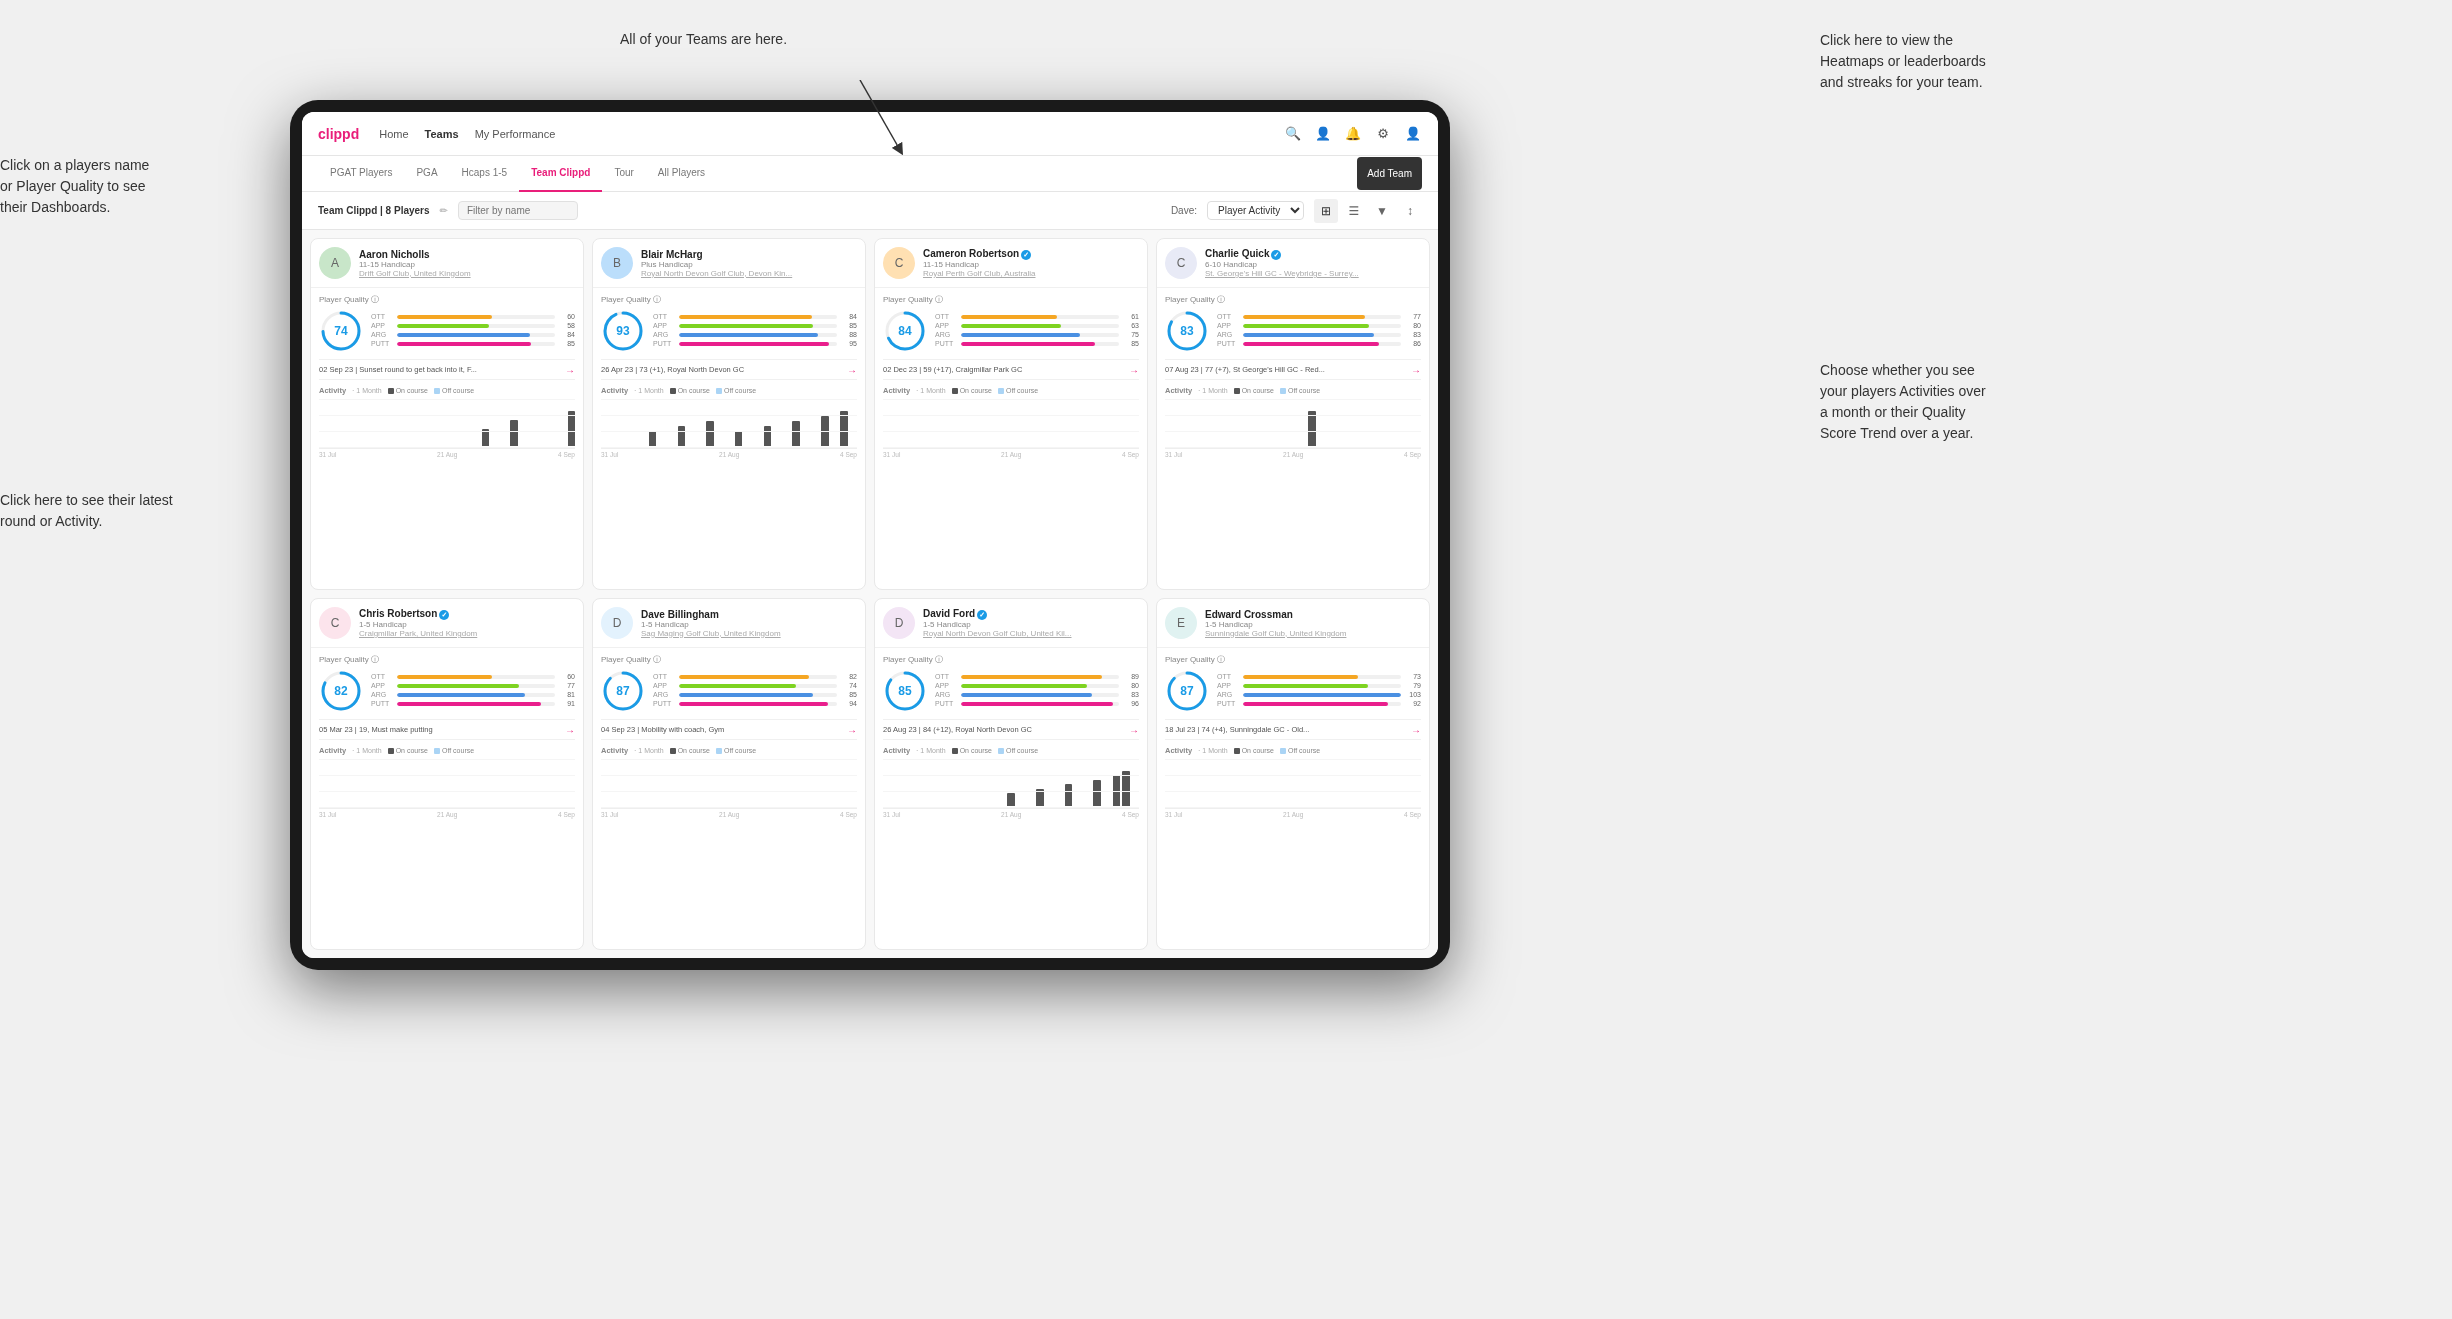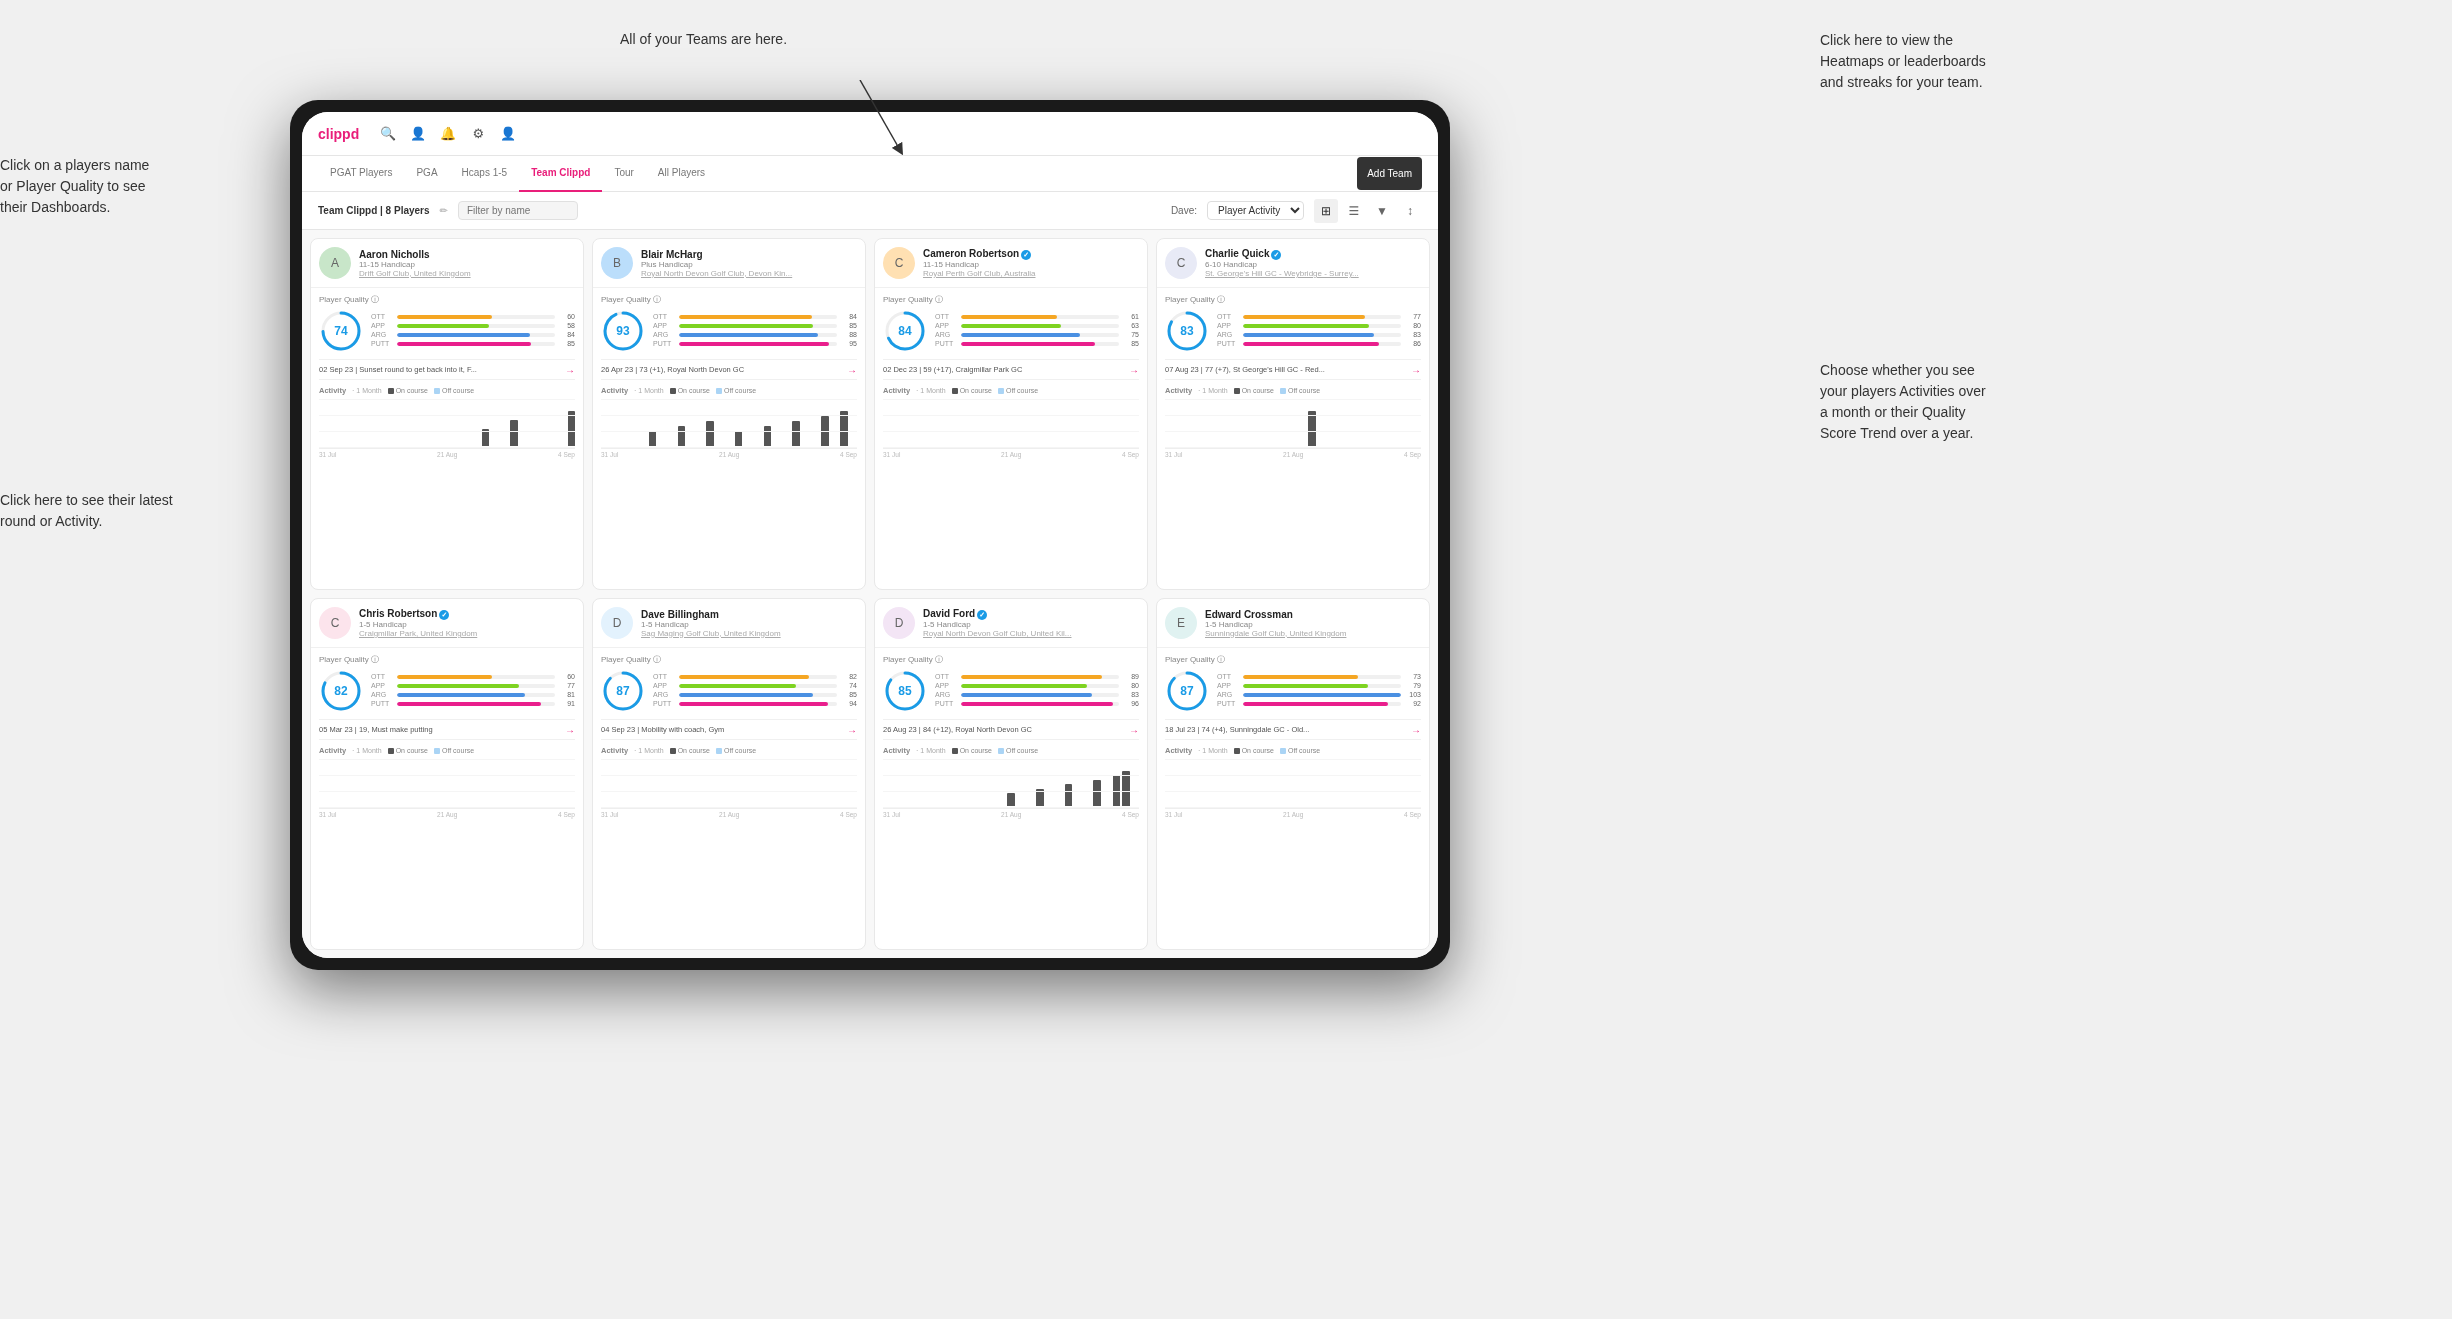--- a/index.html
+++ b/index.html
@@ -21,21 +21,21 @@
       height: 870px;
       background: #1a1a1a;
       border-radius: 28px;
       padding: 12px;
       box-shadow: 0 20px 60px rgba(0,0,0,0.5);
     }
     .tablet-screen {
       width: 100%;
       height: 100%;
       background: #fff;
-      border-radius: 26px;
+      border-radius: 12px;
       overflow: hidden;
       display: flex;
       flex-direction: column;
     }
 
     
     .nav-bar {
       background: #fff;
       border-bottom: 1px solid #e5e5e5;
       padding: 0 16px;
@@ -429,20 +429,25 @@
     }
   </style>
 </head>
 <body>
 
 <div class="tablet-frame">
   <div class="tablet-screen">
 
     <div class="nav-bar">
       <span class="nav-logo">clippd</span>
+      <div class="nav-links">
+        <span class="nav-link">Home</span>
+        <span class="nav-link active">Teams</span>
+        <span class="nav-link">My Performance</span>
+      </div>
       <div class="nav-actions">
         <span class="nav-icon">🔍</span>
         <span class="nav-icon">👤</span>
         <span class="nav-icon">🔔</span>
         <span class="nav-icon">⚙</span>
         <span class="nav-icon">👤</span>
       </div>
     </div>
 
     <div class="sub-nav">

